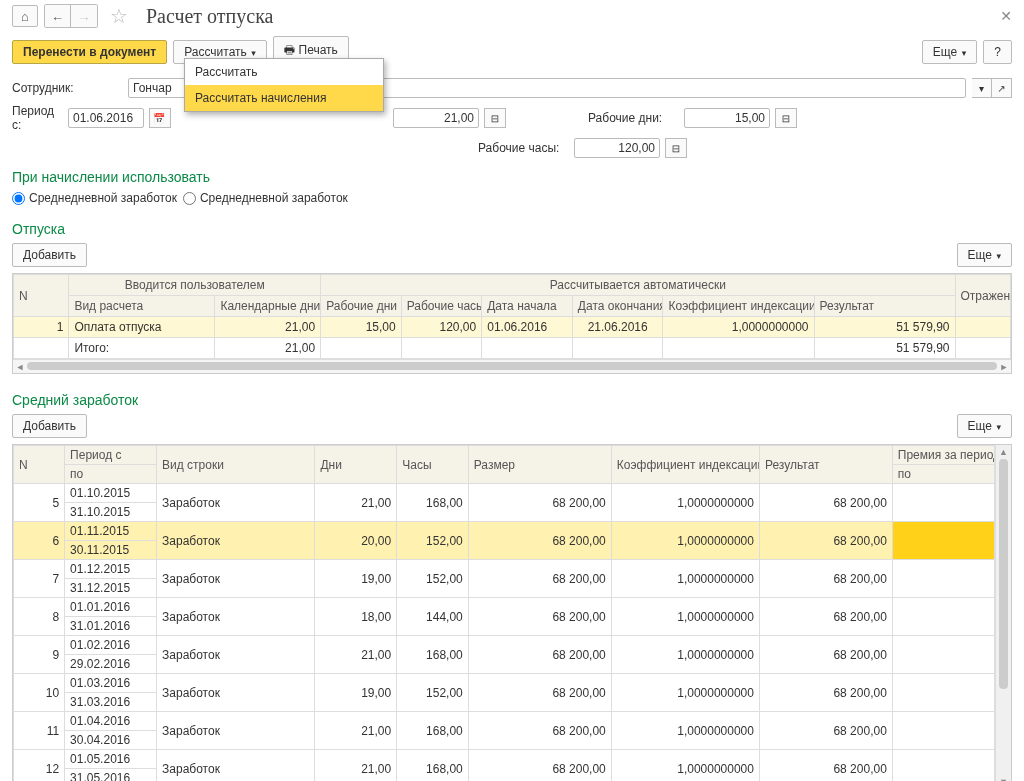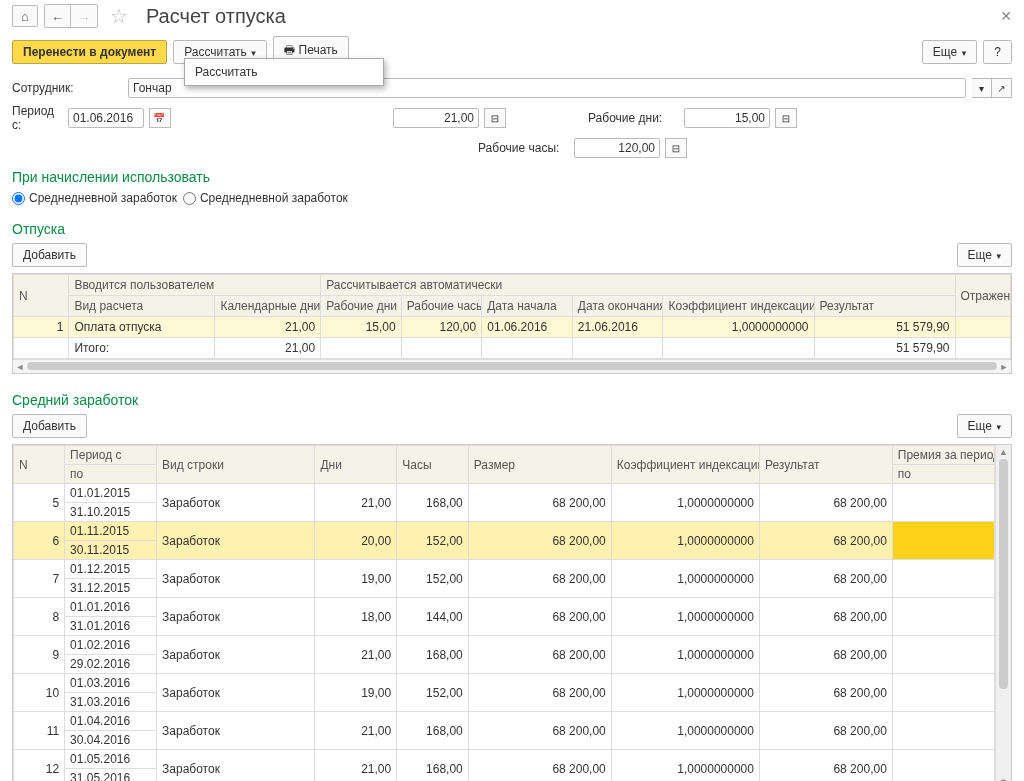--- a/index.html
+++ b/index.html
@@ -27,21 +27,21 @@
     border-radius: 2px;
     display: flex; align-items: center; justify-content: center;
     cursor: pointer;
     font-size: 13px;
     color: #555;
   }
   .nav-group { display: flex; border: 1px solid #bbb; border-radius: 2px; overflow: hidden; }
   .nav-group .icon-btn { border: none; border-right: 1px solid #bbb; border-radius: 0; }
   .nav-group .icon-btn:last-child { border-right: none; color: #ccc; }
   .star { font-size: 20px; color: #bbb; margin: 0 6px; cursor: pointer; }
-  .title { font-size: 20px; color: #444; margin-left: 6px; }
+  .title { font-size: 20px; color: #444; margin-left: 6px; font-family: Liberation Serif, serif; }
   .close-x { margin-left: auto; font-size: 14px; color: #888; cursor: pointer; padding: 4px; }
   .toolbar {
     display: flex; align-items: center; gap: 6px;
     padding: 2px 12px 8px 12px;
     position: relative;
   }
   .btn {
     border: 1px solid #b5a742;
     background: #ffd94a;
     padding: 4px 10px;
@@ -90,21 +90,21 @@
   .section-title { color: #0a8a46; font-size: 14px; padding: 8px 12px 4px 12px; }
   .radio-row { display: flex; align-items: center; gap: 6px; padding: 2px 12px 8px 12px; }
   .radio { display: flex; align-items: center; gap: 4px; }
   .radio input { margin: 0; }
   .subtoolbar { display: flex; align-items: center; padding: 2px 12px 6px 12px; gap: 12px; }
   .table-wrap { margin: 0 12px 10px 12px; border: 1px solid #ccc; }
   .grid { width: 100%; border-collapse: collapse; table-layout: fixed; font-size: 12px; }
   .grid th, .grid td { border: 1px solid #ddd; padding: 3px 5px; overflow: hidden; white-space: nowrap; }
   .grid th { background: #f5f2e8; color: #555; font-weight: normal; text-align: left; }
   .grid .r { text-align: right; }
-  .grid .c { }
+  .grid .c { text-align: center; }
   .grid tr.sel td { background: #fff8d4; }
   .scroll-x { height: 14px; background: #f5f5f5; border-top: 1px solid #ddd; position: relative; }
   .scroll-x .thumb { position: absolute; left: 14px; right: 14px; top: 2px; height: 8px; background: #ccc; border-radius: 4px; }
   .scroll-x .arrL, .scroll-x .arrR { position: absolute; top: 0; width: 14px; height: 14px; display: flex; align-items: center; justify-content: center; color: #888; font-size: 9px; }
   .scroll-x .arrL { left: 0; } .scroll-x .arrR { right: 0; }
   .tbl2-wrap { margin: 0 12px; border: 1px solid #ccc; height: 346px; display: flex; }
   .tbl2-main { flex: 1; overflow: hidden; }
   .vscroll { width: 16px; background: #f0f0f0; border-left: 1px solid #ddd; position: relative; }
   .vscroll .vthumb { position: absolute; left: 3px; right: 3px; top: 14px; height: 230px; background: #ccc; border-radius: 4px; }
   .vscroll .arrU, .vscroll .arrD { position: absolute; left: 0; right: 0; height: 14px; display: flex; align-items: center; justify-content: center; color: #888; font-size: 9px; }
@@ -135,20 +135,21 @@
 <div class="toolbar">
   <button class="btn">Перенести в документ</button>
   <button class="btn plain"><span>Рассчитать</span><span class="caret"> ▾</span></button>
   <button class="btn plain"><span>🖶 </span><span>Печать</span></button>
   <div class="toolbar-right">
     <button class="btn plain"><span>Еще</span><span class="caret"> ▾</span></button>
     <button class="btn plain">?</button>
   </div>
   <div class="dropdown">
     <div class="dd-item">Рассчитать</div>
+    <div class="dd-item hover">Рассчитать начисления</div>
   </div>
 </div>
 
 <div class="form-row">
   <span class="lbl" style="width:110px">Сотрудник:</span>
   <span class="field wide">
       <span>Гончар</span>
     </span>
   <div class="field-append">
     <span class="chip">▾</span>
@@ -292,21 +293,21 @@
     <th>Премия за период</th>
   </tr>
   <tr>
     <th>по</th>
     <th>по</th>
   </tr>
   </tbody>
         <tbody id="avg-body">
           <tr>
        <td rowspan="2" class="r">5</td>
-       <td>01.01.2015</td>
+       <td>01.10.2015</td>
        <td rowspan="2">Заработок</td>
        <td rowspan="2" class="r">21,00</td>
        <td rowspan="2" class="r">168,00</td>
        <td rowspan="2" class="r">68 200,00</td>
        <td rowspan="2" class="r">1,0000000000</td>
        <td rowspan="2" class="r">68 200,00</td>
        <td rowspan="2"></td>
      </tr>
      <tr>
        <td>31.10.2015</td>

